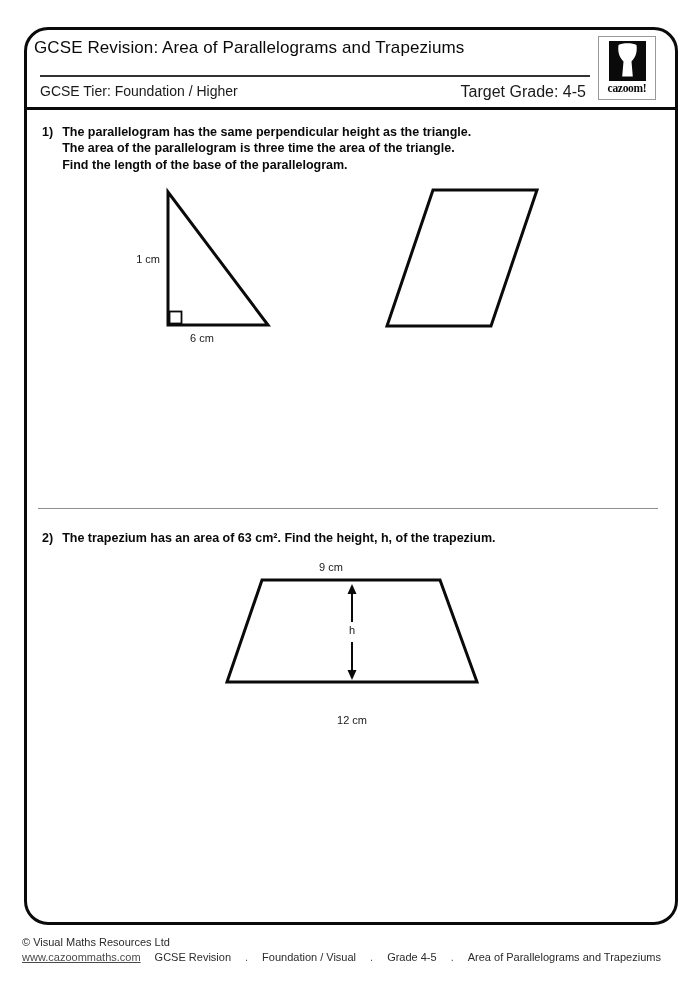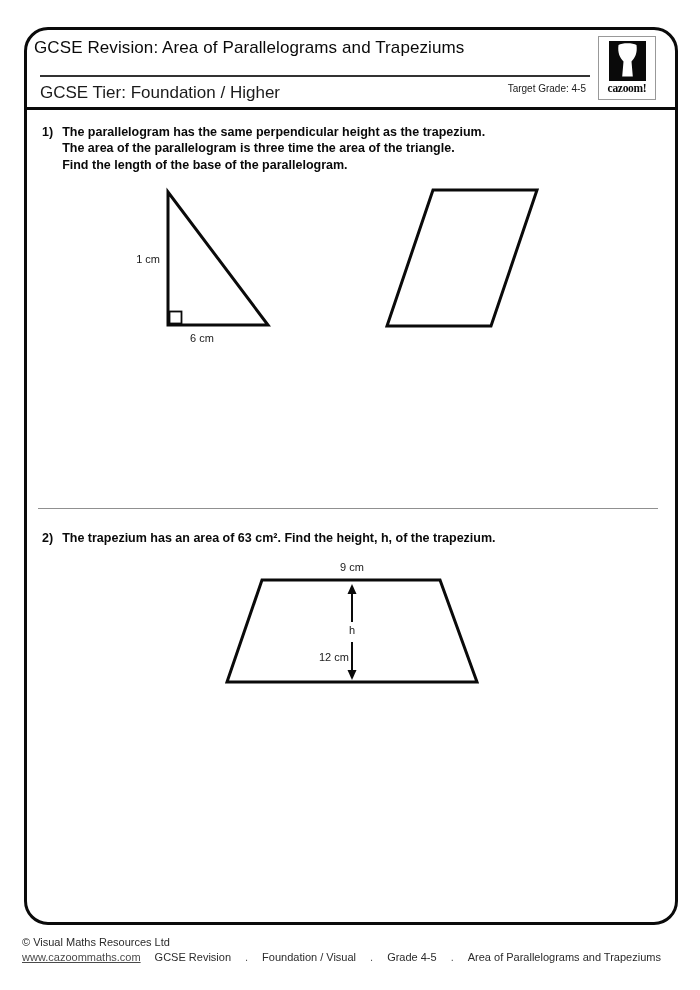--- a/index.html
+++ b/index.html
@@ -14,39 +14,39 @@
     position:absolute; left:24px; top:27px;
     width:654px; height:898px;
     border:3px solid #0a0a0a; border-radius:24px;
     background:#fff;
   }
   .abs { position:absolute; }
 
   
   .title { left:7px; top:8px; font-size:17px; font-weight:normal; white-space:nowrap; letter-spacing:0.1px; }
   .title-rule { left:13px; top:45px; width:550px; height:1.5px; background:#333; }
-  .tier { left:13px; top:53px; font-size:17px; color:#1a1a1a; }
-  .grade { right:89px; top:53px; font-size:10px; color:#1a1a1a; }
+  .tier { left:13px; top:53px; font-size:14px; color:#1a1a1a; }
+  .grade { right:89px; top:53px; font-size:16px; color:#1a1a1a; }
   .header-rule { left:0; top:77px; width:100%; height:3px; background:#0a0a0a; }
 
   .logo { left:571px; top:6px; width:58px; height:64px; border:1px solid #999; background:#fff; text-align:center; }
   .logo-square { margin:4px auto 0 auto; width:37px; height:40px; background:#0a0a0a; display:block; }
   .logo-text { display:block; margin-top:1px; font-family:"Liberation Serif", serif; font-weight:bold; font-size:11.5px; letter-spacing:-0.3px; color:#0a0a0a;text-align:center; }
 
   
   .question { display:flex; gap:9px; font-weight:bold; font-size:12.5px; line-height:16.3px; }
   .q1 { left:15px; top:94px; }
   .q2 { left:15px; top:500px; }
   .qnum { flex:0 0 auto; }
 
   .dim-label { font-size:11px; color:#1a1a1a; }
   .lbl-8cm  { left:85px;  top:223px; width:48px; text-align:right; }
   .lbl-6cm  { left:145px; top:302px; width:60px; text-align:center; }
-  .lbl-9cm  { left:292px; top:531px; width:66px; text-align:center; }
-  .lbl-12cm { left:292px; top:621px; width:66px; }
+  .lbl-9cm  { left:292px; top:531px; width:66px; }
+  .lbl-12cm { left:292px; top:684px; width:66px; text-align:center; }
   .lbl-h    { left:305px; top:594px; width:40px; text-align:center; }
 
   .divider { left:11px; top:478px; width:620px; height:1px; background:#909090; }
 
   svg { display:block; }
 
   
   .footer-copy { left:22px; top:936px; font-size:11px; color:#2b2b2b; }
   .footer-line { left:22px; top:951px; font-size:11px; color:#2b2b2b; display:flex; column-gap:14px; align-items:flex-end; white-space:nowrap; }
   .footer-link { text-decoration:underline; color:#4a4a4a; }
@@ -68,21 +68,21 @@
       <svg width="37" height="40" viewBox="0 0 37 40" aria-hidden="true">
         <path d="M9.5,4 C13,1.6 24,1.6 27.5,4 C28.6,12 26,17 22.5,20.5 L23.8,35.5 L13.2,35.5 L14.5,20.5 C11,17 8.4,12 9.5,4 Z" fill="#ffffff"></path>
       </svg>
     </span>
     <span class="logo-text">cazoom!</span>
   </div>
 
   <div class="abs question q1">
     <span class="qnum">1)</span>
     <div>
-      <div>The parallelogram has the same perpendicular height as the trapezium.</div>
+      <div>The parallelogram has the same perpendicular height as the triangle.</div>
       <div>The area of the parallelogram is three time the area of the triangle.</div>
       <div>Find the length of the base of the parallelogram.</div>
     </div>
   </div>
 
   <svg class="abs" style="left:113px; top:152px;" width="140" height="150" viewBox="0 0 140 150">
     <polygon points="28,10 28,143 128,143" fill="#ffffff" stroke="#0a0a0a" stroke-width="3" stroke-linejoin="miter"></polygon>
     <rect x="29.5" y="129.5" width="12" height="12" fill="#ffffff" stroke="#0a0a0a" stroke-width="1.8"></rect>
   </svg>
   <div class="abs dim-label lbl-8cm">1 cm</div>

